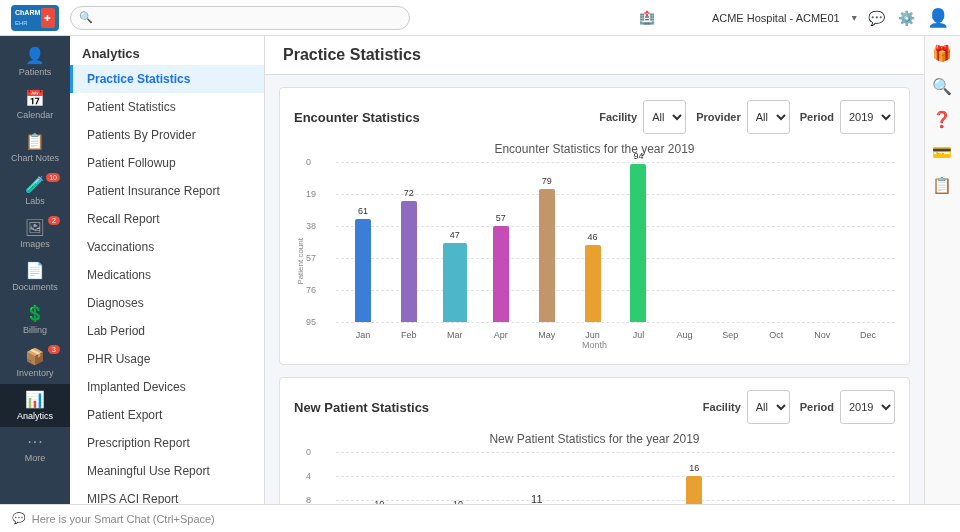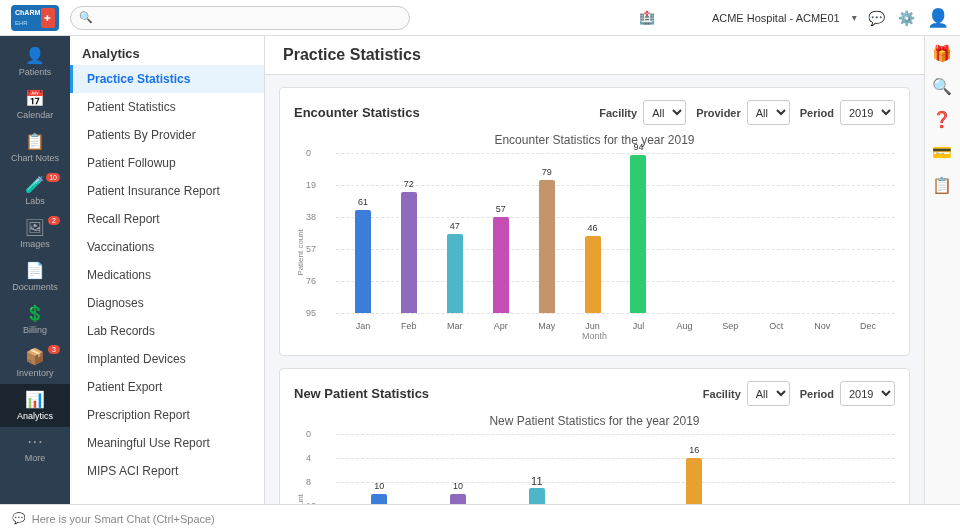--- a/index.html
+++ b/index.html
@@ -175,21 +175,21 @@
     }
     .filter-group {
       display: flex;
       align-items: center;
       gap: 6px;
       font-size: 11px;
       color: #555;
     }
     .filter-label { font-weight: 600; color: #444; }
     .filter-select {
-      height: 25px;
+      height: 34px;
       border: 1px solid #ccc;
       border-radius: 3px;
       font-size: 11px;
       padding: 0 4px;
       background: #fff;
       color: #333;
       cursor: pointer;
     }
 
     
@@ -313,21 +313,22 @@
     <div id="sidebar-items-container">
         <div class="sidebar-item active">Practice Statistics</div>
         <div class="sidebar-item">Patient Statistics</div>
         <div class="sidebar-item">Patients By Provider</div>
         <div class="sidebar-item">Patient Followup</div>
         <div class="sidebar-item">Patient Insurance Report</div>
         <div class="sidebar-item">Recall Report</div>
         <div class="sidebar-item">Vaccinations</div>
         <div class="sidebar-item">Medications</div>
         <div class="sidebar-item">Diagnoses</div>
-        <div class="sidebar-item">Lab Records</div>
+        <div class="sidebar-item">Lab Period</div>
+        <div class="sidebar-item">PHR Usage</div>
         <div class="sidebar-item">Implanted Devices</div>
         <div class="sidebar-item">Patient Export</div>
         <div class="sidebar-item">Prescription Report</div>
         <div class="sidebar-item">Meaningful Use Report</div>
         <div class="sidebar-item">MIPS ACI Report</div>
       </div>
   </div>
 
   <div class="content-area scrollbar-hint">
     <div class="content-header">Practice Statistics</div>
@@ -386,21 +387,21 @@
                 </div>
                 <span style="position: absolute; bottom: -18px; left: 50%; transform: translateX(-50%); font-size: 9px; color: rgb(102, 102, 102); white-space: nowrap;">Jan</span>
               </div>
               <div style="flex: 1 1 0%; display: flex; flex-direction: column; align-items: center; justify-content: flex-end; height: 100%; position: relative;">
                 <div style="width: 16px; background: rgb(142, 107, 191); height: 75.7895%; border-radius: 2px 2px 0px 0px; position: relative;">
                   <span style="position: absolute; top: -13px; left: 50%; transform: translateX(-50%); font-size: 9px; color: rgb(51, 51, 51); white-space: nowrap;">72</span>
                 </div>
                 <span style="position: absolute; bottom: -18px; left: 50%; transform: translateX(-50%); font-size: 9px; color: rgb(102, 102, 102); white-space: nowrap;">Feb</span>
               </div>
               <div style="flex: 1 1 0%; display: flex; flex-direction: column; align-items: center; justify-content: flex-end; height: 100%; position: relative;">
-                <div style="width: 16px; background: rgb(77, 182, 200); height: 49.4737%; border-radius: 2px 2px 0px 0px; position: relative;">
+                <div style="width: 24px; background: rgb(77, 182, 200); height: 49.4737%; border-radius: 2px 2px 0px 0px; position: relative;">
                   <span style="position: absolute; top: -13px; left: 50%; transform: translateX(-50%); font-size: 9px; color: rgb(51, 51, 51); white-space: nowrap;">47</span>
                 </div>
                 <span style="position: absolute; bottom: -18px; left: 50%; transform: translateX(-50%); font-size: 9px; color: rgb(102, 102, 102); white-space: nowrap;">Mar</span>
               </div>
               <div style="flex: 1 1 0%; display: flex; flex-direction: column; align-items: center; justify-content: flex-end; height: 100%; position: relative;">
                 <div style="width: 16px; background: rgb(196, 78, 181); height: 60%; border-radius: 2px 2px 0px 0px; position: relative;">
                   <span style="position: absolute; top: -13px; left: 50%; transform: translateX(-50%); font-size: 9px; color: rgb(51, 51, 51); white-space: nowrap;">57</span>
                 </div>
                 <span style="position: absolute; bottom: -18px; left: 50%; transform: translateX(-50%); font-size: 9px; color: rgb(102, 102, 102); white-space: nowrap;">Apr</span>
               </div>

